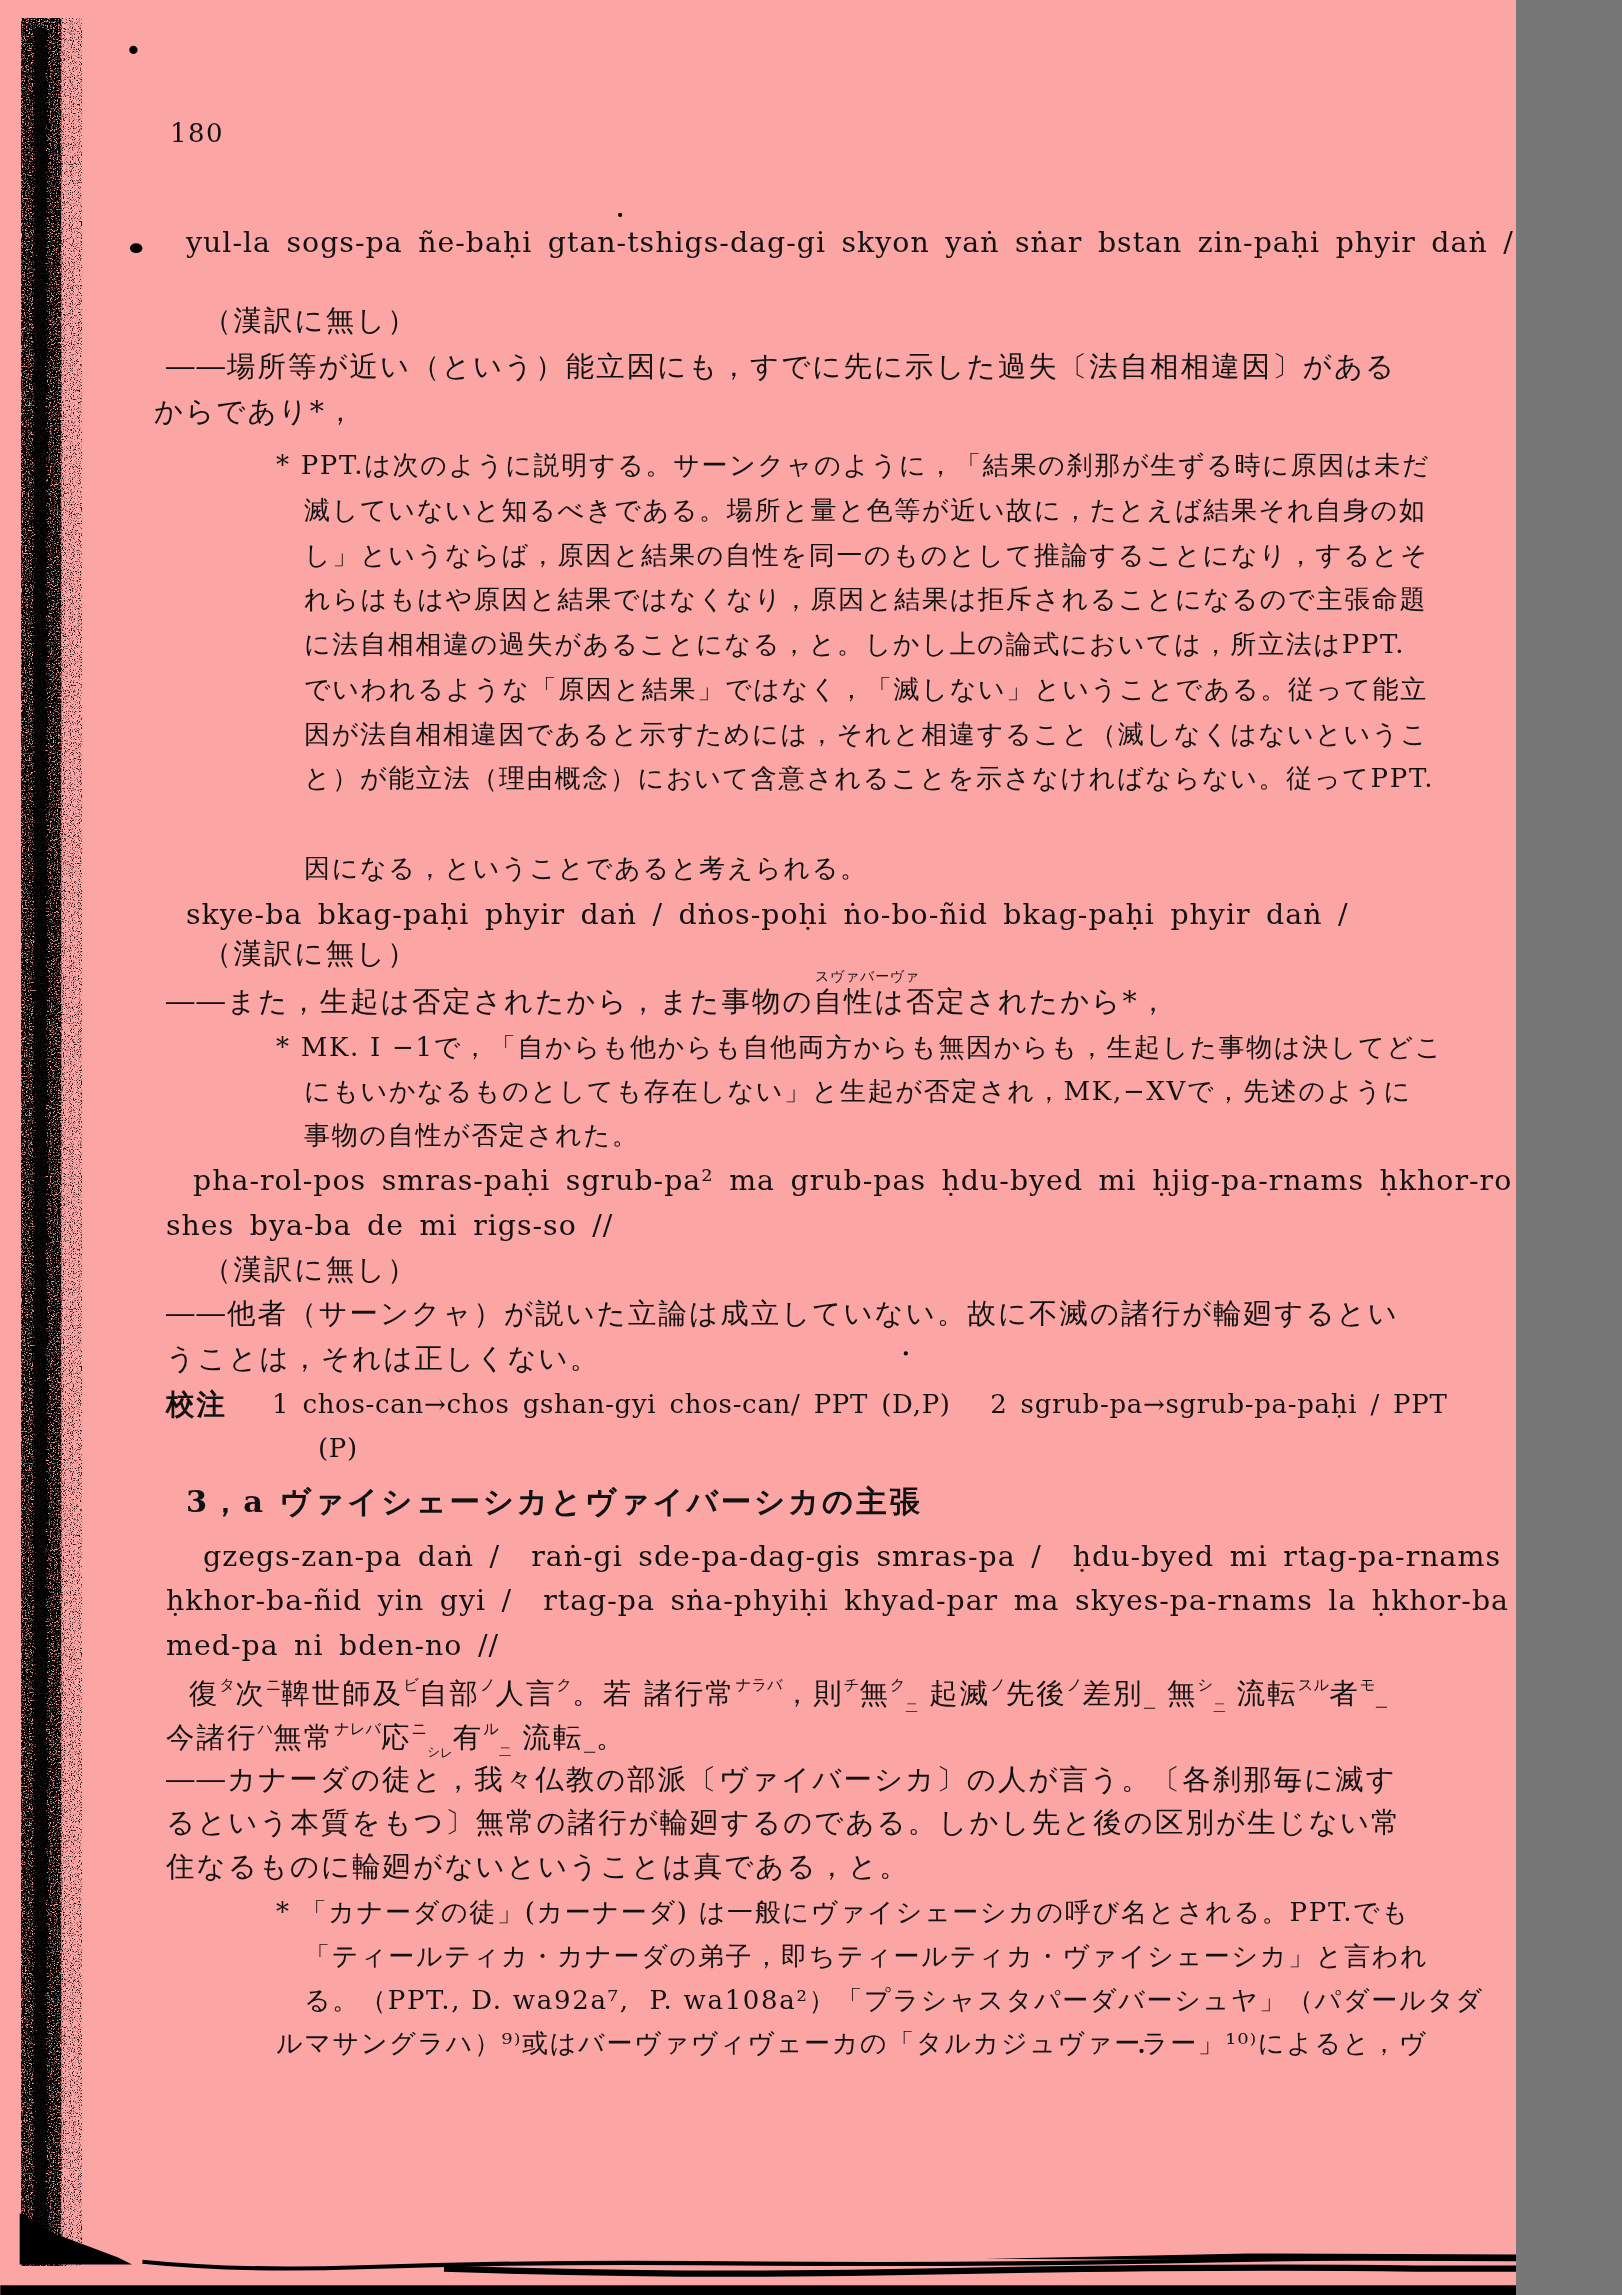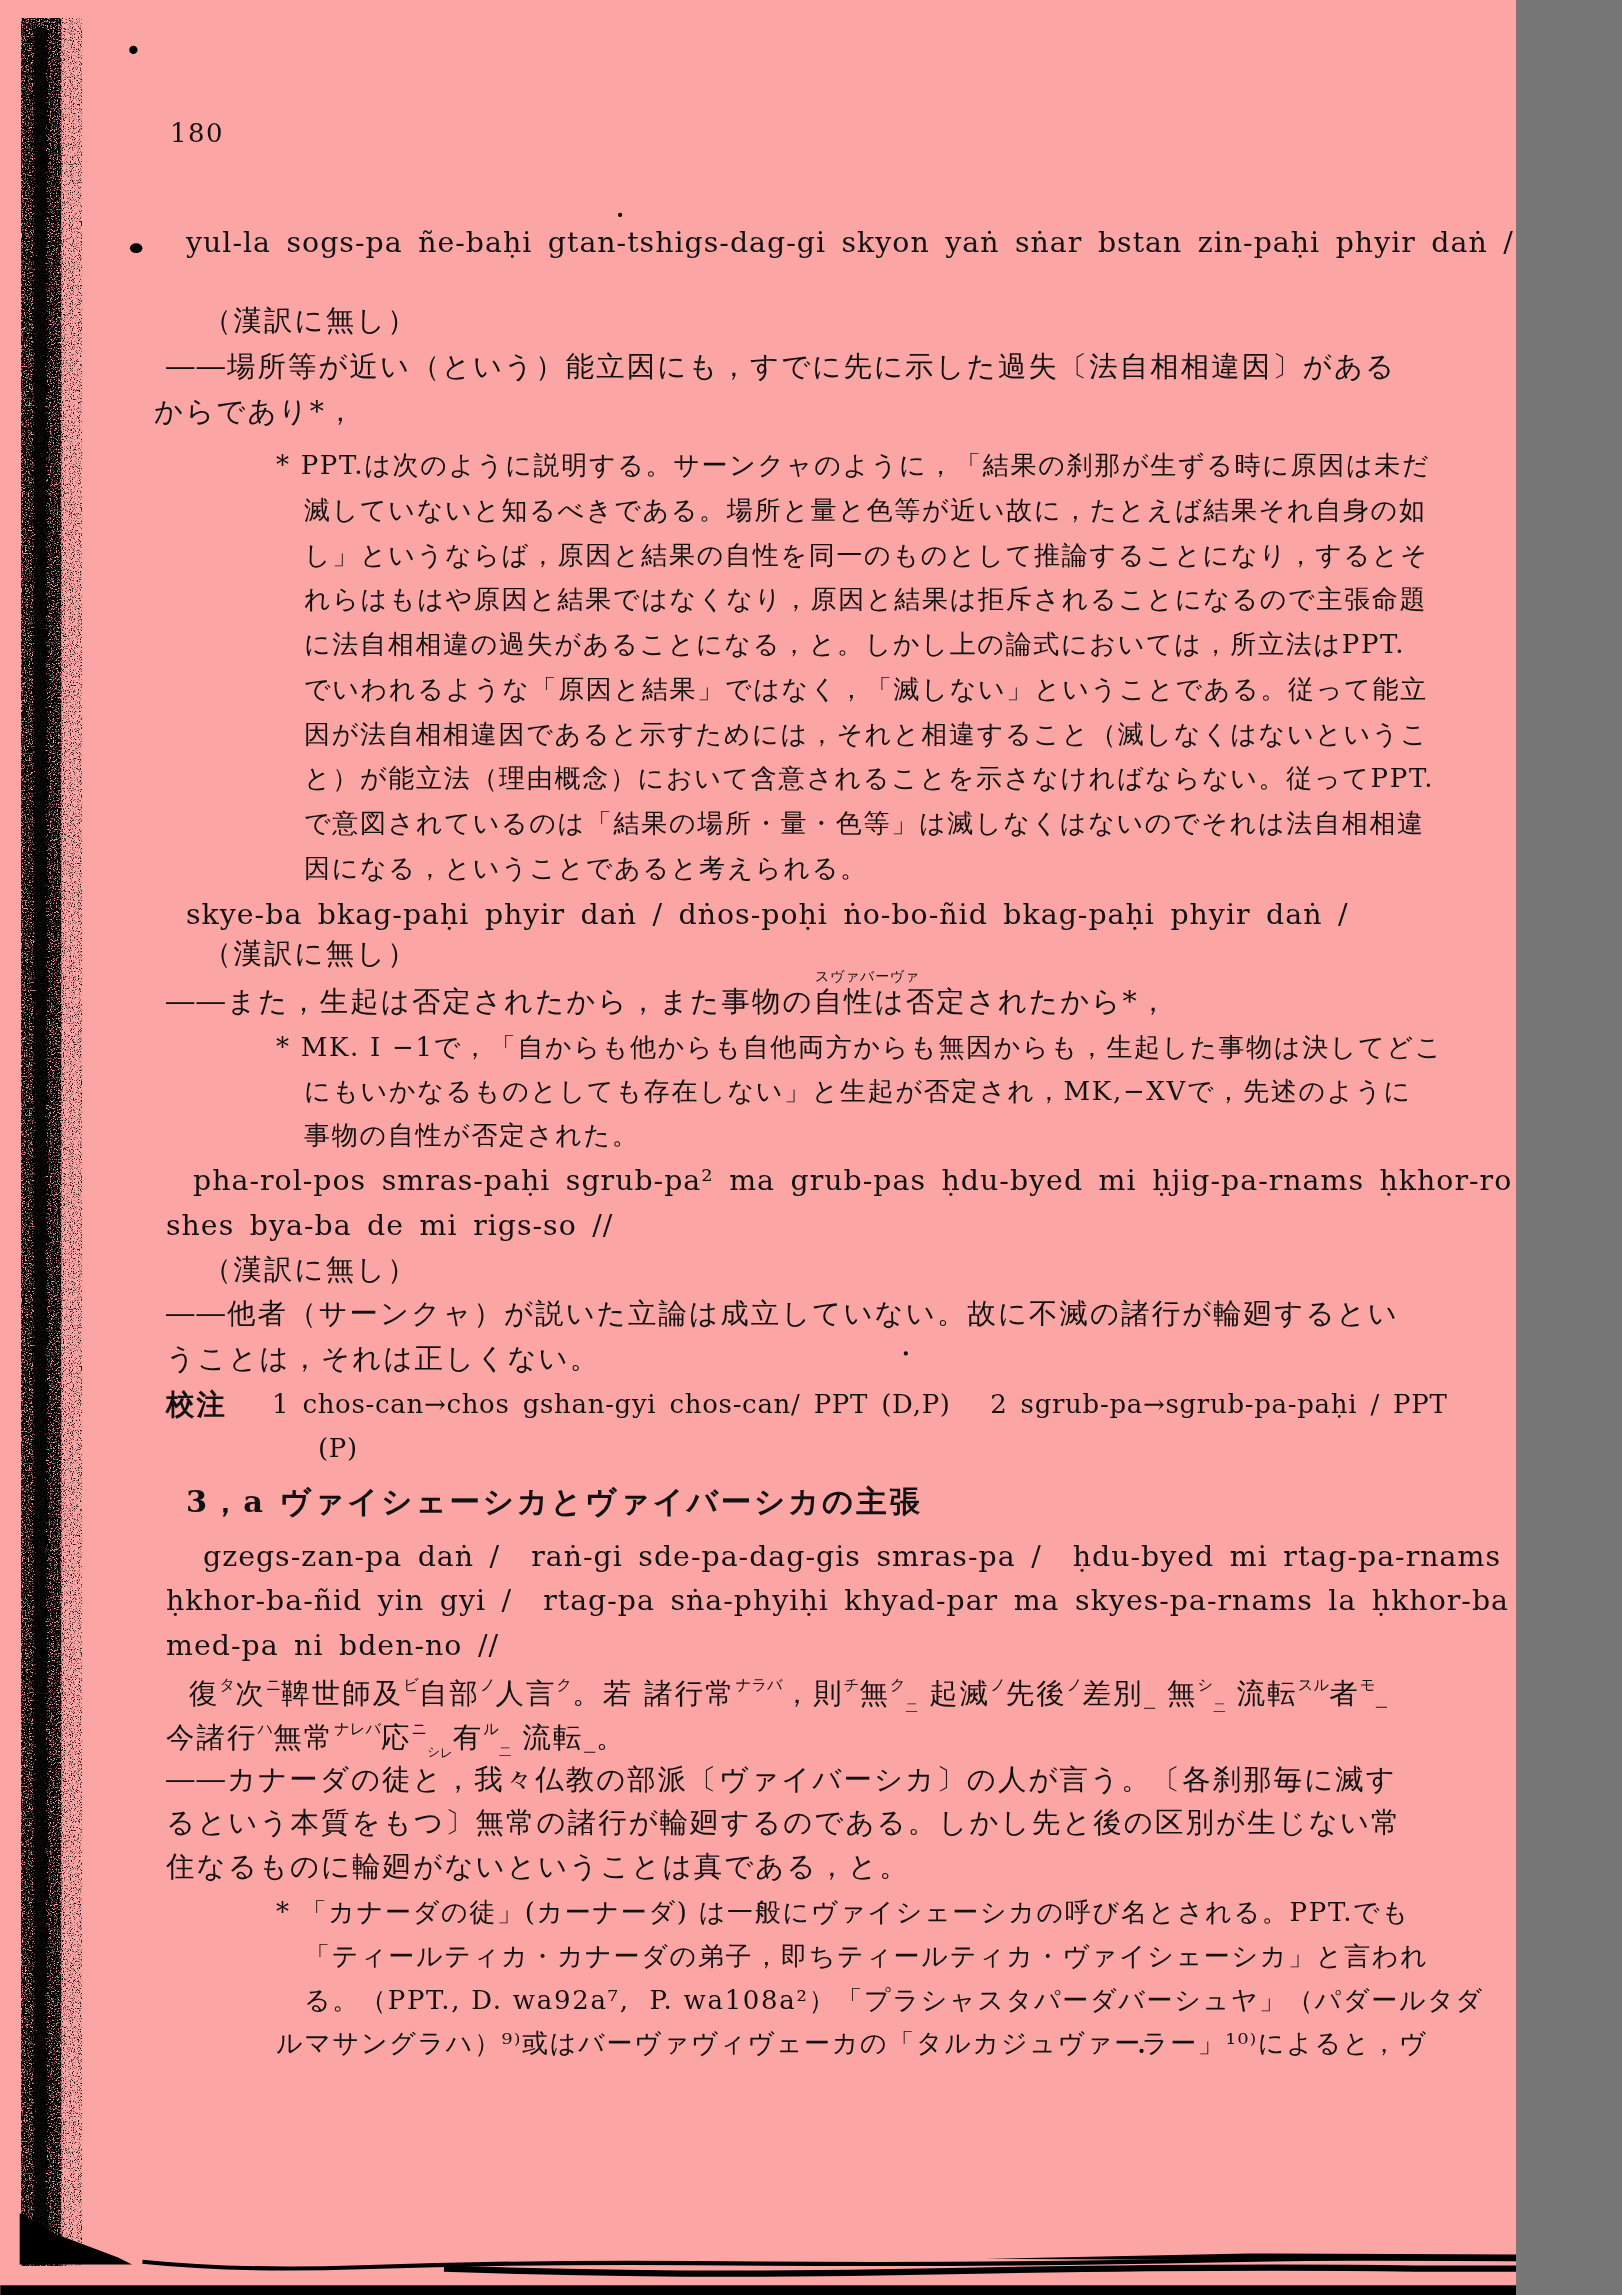--- a/index.html
+++ b/index.html
@@ -87,21 +87,20 @@
     <div class="ln jp" style="left:154px;top:396px">からであり*，</div>
 
     <div class="ln fn" style="left:276px;top:451px">* PPT.は次のように説明する。サーンクャのように，「結果の刹那が生ずる時に原因は未だ</div>
     <div class="ln fn" style="left:304px;top:496px">滅していないと知るべきである。場所と量と色等が近い故に，たとえば結果それ自身の如</div>
     <div class="ln fn" style="left:304px;top:541px">し」というならば，原因と結果の自性を同一のものとして推論することになり，するとそ</div>
     <div class="ln fn" style="left:304px;top:585px">れらはもはや原因と結果ではなくなり，原因と結果は拒斥されることになるので主張命題</div>
     <div class="ln fn" style="left:304px;top:630px">に法自相相違の過失があることになる，と。しかし上の論式においては，所立法はPPT.</div>
     <div class="ln fn" style="left:304px;top:675px">でいわれるような「原因と結果」ではなく，「滅しない」ということである。従って能立</div>
     <div class="ln fn" style="left:304px;top:720px">因が法自相相違因であると示すためには，それと相違すること（滅しなくはないというこ</div>
     <div class="ln fn" style="left:304px;top:764px">と）が能立法（理由概念）において含意されることを示さなければならない。従ってPPT.</div>
-    <div class="ln fn" style="left:304px;top:809px">で意図されているのは「結果の場所・量・色等」は滅しなくはないのでそれは法自相相違</div>
     <div class="ln fn" style="left:304px;top:854px">因になる，ということであると考えられる。</div>
 
     <div class="ln tib" style="left:186px;top:899px">skye-ba bkag-paḥi phyir daṅ / dṅos-poḥi ṅo-bo-ñid bkag-paḥi phyir daṅ /</div>
     <div class="ln jp" style="left:203px;top:938px">（漢訳に無し）</div>
     <div class="ln jp" style="left:166px;top:986px"><span class="seg"><span>――また，生起は否定されたから，また事物の</span></span><span class="seg"><span>自性</span><span class="rt">スヴァバーヴァ</span></span><span class="seg"><span>は否定されたから*，</span></span></div>
 
     <div class="ln fn" style="left:276px;top:1033px">* MK. I −1で，「自からも他からも自他両方からも無因からも，生起した事物は決してどこ</div>
     <div class="ln fn" style="left:304px;top:1077px">にもいかなるものとしても存在しない」と生起が否定され，MK,−XVで，先述のように</div>
     <div class="ln fn" style="left:304px;top:1121px">事物の自性が否定された。</div>
 

